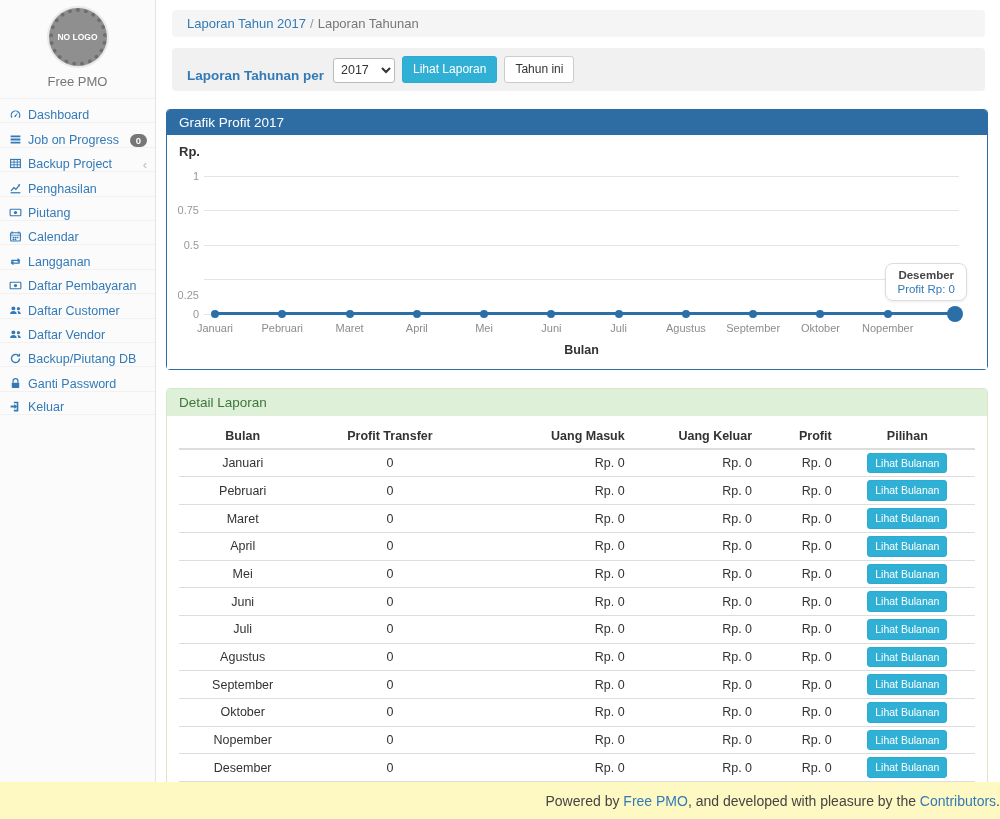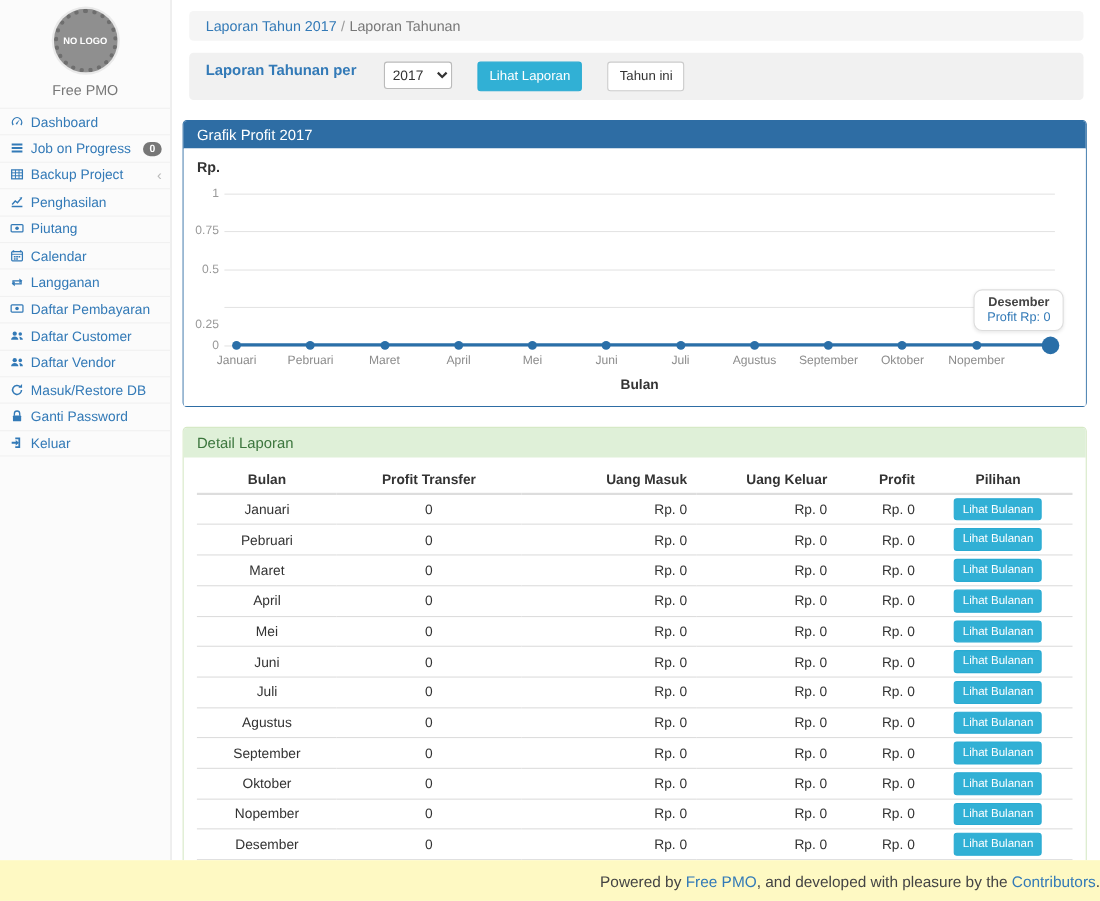--- a/index.html
+++ b/index.html
@@ -10,40 +10,40 @@
 
   
   .sidebar { width:156px; background:#fbfbfb; border-right:1px solid #e4e4e4; flex-shrink:0; }
   .logo-area { text-align:center; padding:8px 0 9px; }
   .logo-circle { width:58px; height:58px; margin:0 auto; border-radius:50%;
                  background:#8f8f8f; border:4px dotted #6e6e6e; color:#fff;
                  display:flex; align-items:center; justify-content:center;
                  font-size:8.5px; font-weight:bold; line-height:1.25; text-align:center;
                  box-shadow:0 0 0 2px #e9e9e9; }
   .brand { margin-top:8px; color:#777; font-size:13px; }
-  .side-item { display:flex; align-items:center; height:24.4px; padding:0 8px 0 9px;
+  .side-item { display:flex; align-items:flex-end; height:24.4px; padding:0 8px 0 9px;
                border-top:1px solid #f1f1f1; color:#337ab7; font-size:12.5px; cursor:pointer; }
   .side-item:last-child { border-bottom:1px solid #f1f1f1; }
   .side-icon { width:14px; height:14px; margin-right:5px; flex-shrink:0; display:inline-flex; }
   .side-icon svg { width:13px; height:13px; fill:#337ab7; }
   .side-label { flex:1; white-space:nowrap; overflow:hidden; }
   .side-badge { background:#777; color:#fff; font-size:9.5px; font-weight:bold;
                 border-radius:9px; min-width:17px; height:13px; line-height:13px;
                 text-align:center; padding:0 4px; }
   .side-chevron { color:#b9b9b9; font-size:13px; line-height:1; }
 
   
   .content { flex:1; overflow:hidden; padding-top:10px; }
   .breadcrumb { margin:0 15px 0 16px; background:#f5f5f5; border-radius:4px;
                 padding:6px 15px; font-size:13px; color:#777; }
   .breadcrumb a { color:#337ab7; text-decoration:none; }
   .crumb-sep { margin:0 4px; color:#999; }
 
   .filter-bar { margin:11px 15px 16px 16px; background:#f1f1f1; border-radius:4px;
-                padding:8px 15px; display:flex; align-items:flex-start; gap:23px; }
+                padding:8px 15px; display:flex; align-items:flex-end; gap:7px; }
   .filter-label { color:#337ab7; font-weight:bold; font-size:13.5px; margin-right:2px; }
   .year-select { height:25px; font-size:12.5px; border:1px solid #bbb; border-radius:3px;
                  background:#fff; color:#333; padding:0 3px; width:62px;
                  font-family:"Liberation Sans",sans-serif; }
   .btn { display:inline-block; font-size:12px; padding:4px 10px; border-radius:3px;
          cursor:pointer; line-height:1.4; }
   .btn-info { background:#31b0d5; border:1px solid #2aabd2; color:#fff; }
   .btn-default { background:#fff; border:1px solid #ccc; color:#333; }
 
   
@@ -201,21 +201,21 @@
             </span>
             <span class="side-label">Daftar Vendor</span>
           </div>
           <div class="side-item">
             <span class="side-icon">
               <svg viewBox="0 0 16 16">
                 <path fill="none" stroke="currentColor" stroke-width="1.7" d="M13 8a5 5 0 1 1-1.4-3.5"></path>
                 <path d="M13.6 1.4v4.2H9.4z"></path>
               </svg>
             </span>
-            <span class="side-label">Masuk/Restore DB</span>
+            <span class="side-label">Backup/Piutang DB</span>
           </div>
           <div class="side-item">
             <span class="side-icon">
               <svg viewBox="0 0 16 16">
                 <path fill="none" stroke="currentColor" stroke-width="1.5" d="M5 7.2V5a3 3 0 0 1 6 0v2.2"></path>
                 <rect x="3.4" y="7" width="9.2" height="6.6" rx="1"></rect>
               </svg>
             </span>
             <span class="side-label">Ganti Password</span>
           </div>

